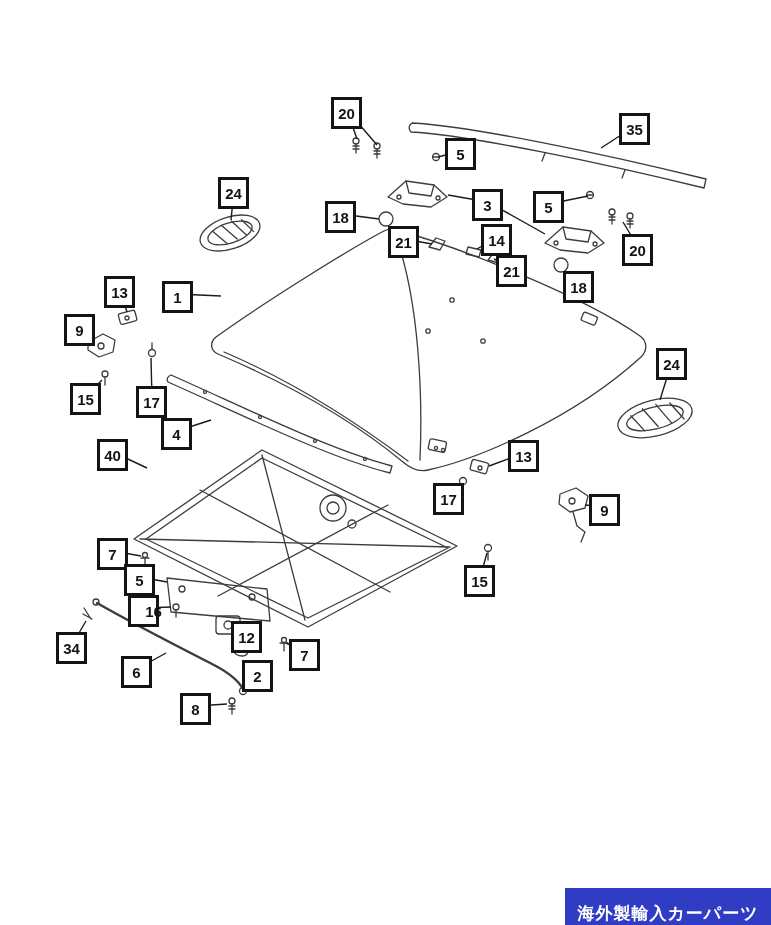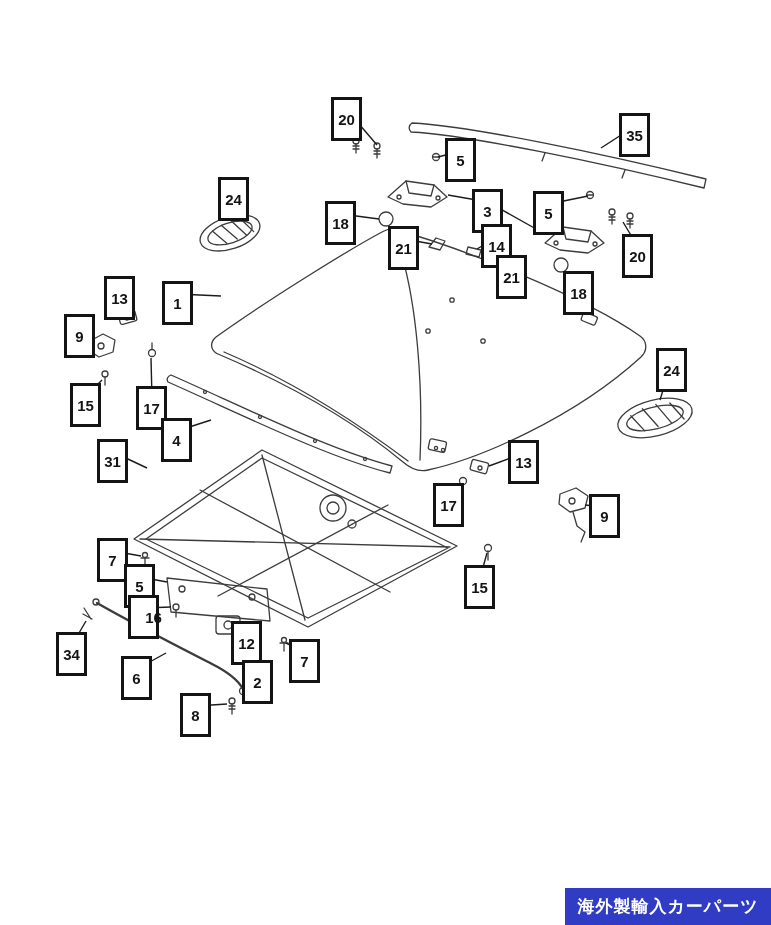--- a/index.html
+++ b/index.html
@@ -1,25 +1,25 @@
 <!DOCTYPE html>
 <html><head>
 <meta charset="utf-8">
 <style>
   html,body{margin:0;padding:0;background:#fff;}
   #stage{position:relative;width:771px;height:925px;background:#fff;overflow:hidden;
          font-family:"Liberation Sans",sans-serif;}
   #art{position:absolute;left:0;top:0;width:771px;height:925px;}
-  .callout{position:absolute;width:31px;height:44px;box-sizing:border-box;
+  .callout{position:absolute;width:31px;height:32px;box-sizing:border-box;
            background:#fff;border:3px solid #141414;color:#141414;
            display:flex;align-items:center;justify-content:center;
            font-weight:bold;font-size:15px;line-height:1;
            font-family:"Liberation Sans",sans-serif;}
   .banner{position:absolute;right:0;bottom:0;height:37px;min-width:206px;
-          display:flex;align-items:center;justify-content:center;
+          display:flex;justify-content:center;
           padding:14px 12px;box-sizing:border-box;
           font-weight:bold;font-size:17px;letter-spacing:1px;
           font-family:"DejaVu Sans",sans-serif;}
 </style>
 </head>
 <body>
 
 <div id="stage">
 
   <svg id="art" viewBox="0 0 771 925" xmlns="http://www.w3.org/2000/svg">
@@ -212,21 +212,21 @@
       <div class="callout" style="left: 622px; top: 234px;">20</div>
       <div class="callout" style="left: 496px; top: 255px;">21</div>
       <div class="callout" style="left: 563px; top: 271px;">18</div>
       <div class="callout" style="left: 162px; top: 281px;">1</div>
       <div class="callout" style="left: 104px; top: 276px;">13</div>
       <div class="callout" style="left: 64px; top: 314px;">9</div>
       <div class="callout" style="left: 70px; top: 383px;">15</div>
       <div class="callout" style="left: 136px; top: 386px;">17</div>
       <div class="callout" style="left: 656px; top: 348px;">24</div>
       <div class="callout" style="left: 161px; top: 418px;">4</div>
-      <div class="callout" style="left: 97px; top: 439px;">31</div>
+      <div class="callout" style="left: 97px; top: 439px;">40</div>
       <div class="callout" style="left: 508px; top: 440px;">13</div>
       <div class="callout" style="left: 433px; top: 483px;">17</div>
       <div class="callout" style="left: 589px; top: 494px;">9</div>
       <div class="callout" style="left: 97px; top: 538px;">7</div>
       <div class="callout" style="left: 124px; top: 564px;">5</div>
       <div class="callout" style="left: 464px; top: 565px;">15</div>
       <div class="callout" style="left: 128px; top: 595px; padding-left: 20px;">16</div>
       <div class="callout" style="left: 231px; top: 621px; text-align: right;">12</div>
       <div class="callout" style="left: 289px; top: 639px;">7</div>
       <div class="callout" style="left: 56px; top: 632px;">34</div>

